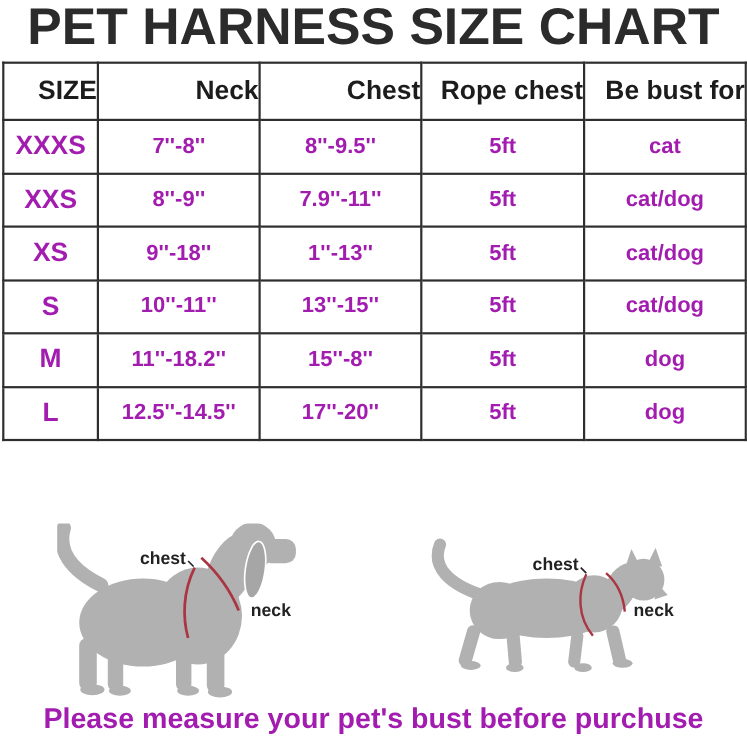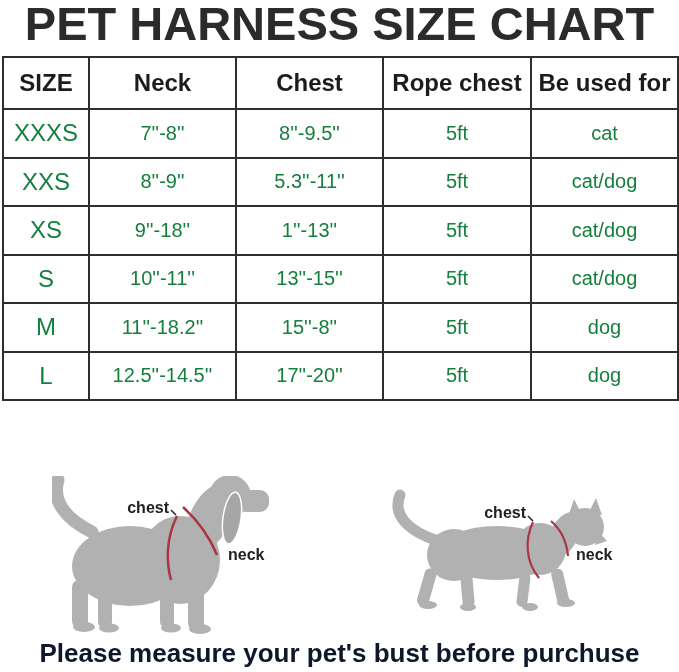--- a/index.html
+++ b/index.html
@@ -23,39 +23,39 @@
     width:675px;
     border-collapse:collapse;
     table-layout:fixed;
   }
   .size-chart th, .size-chart td {
     border:2px solid #2e2e2e;
     text-align:center; vertical-align:middle;
     padding:0;
   }
   .size-chart thead th {
-    height:50px; font-size:24px; font-weight:bold; color:#1c1c1c;
+    height:50px; font-size:24px; font-weight:bold; color:#1c1c1c;text-align:right;
   }
   .size-chart tbody td {
-    height:46.5px; font-size:20px; font-weight:normal; color:#15803d;
+    height:46.5px; font-size:20px; font-weight:bold; color:#a21caf;
   }
   .size-chart tbody td.size-col {
     font-size:24px;
   }
   .figures { position:absolute; left:0; top:463px; width:679px; height:177px; }
   .dog-svg  { position:absolute; left:52px;  top:13px; }
   .cat-svg  { position:absolute; left:392px; top:26px; }
   .measure-label {
     font-family:"Liberation Sans", sans-serif;
     font-size:16px; font-weight:bold; fill:#222222;
   }
   .footer-note {
     position:absolute; top:638px; left:0; width:679px;
     text-align:center;
-    font-size:26px; font-weight:bold; color:#0f172a;
+    font-size:26px; font-weight:bold; color:#a21caf;
     white-space:nowrap;
   }
 </style>
 </head>
 <body>
 
 <div class="title">PET HARNESS SIZE CHART</div>
 
 <table class="size-chart">
   <colgroup>
@@ -64,35 +64,35 @@
       <col style="width:147px">
     <col style="width:148px">
       <col style="width:147px">
   </colgroup>
   <thead>
     <tr>
       <th>SIZE</th>
       <th>Neck</th>
       <th>Chest</th>
       <th>Rope chest</th>
-      <th>Be used for</th>
+      <th>Be bust for</th>
     </tr>
   </thead>
   <tbody>
     <tr>
       <td class="size-col">XXXS</td>
       <td>7''-8''</td>
       <td>8''-9.5''</td>
       <td>5ft</td>
       <td>cat</td>
     </tr>
     <tr>
       <td class="size-col">XXS</td>
       <td>8''-9''</td>
-      <td>5.3''-11''</td>
+      <td>7.9''-11''</td>
       <td>5ft</td>
       <td>cat/dog</td>
     </tr>
     <tr>
       <td class="size-col">XS</td>
       <td>9''-18''</td>
       <td>1''-13''</td>
       <td>5ft</td>
       <td>cat/dog</td>
     </tr>

